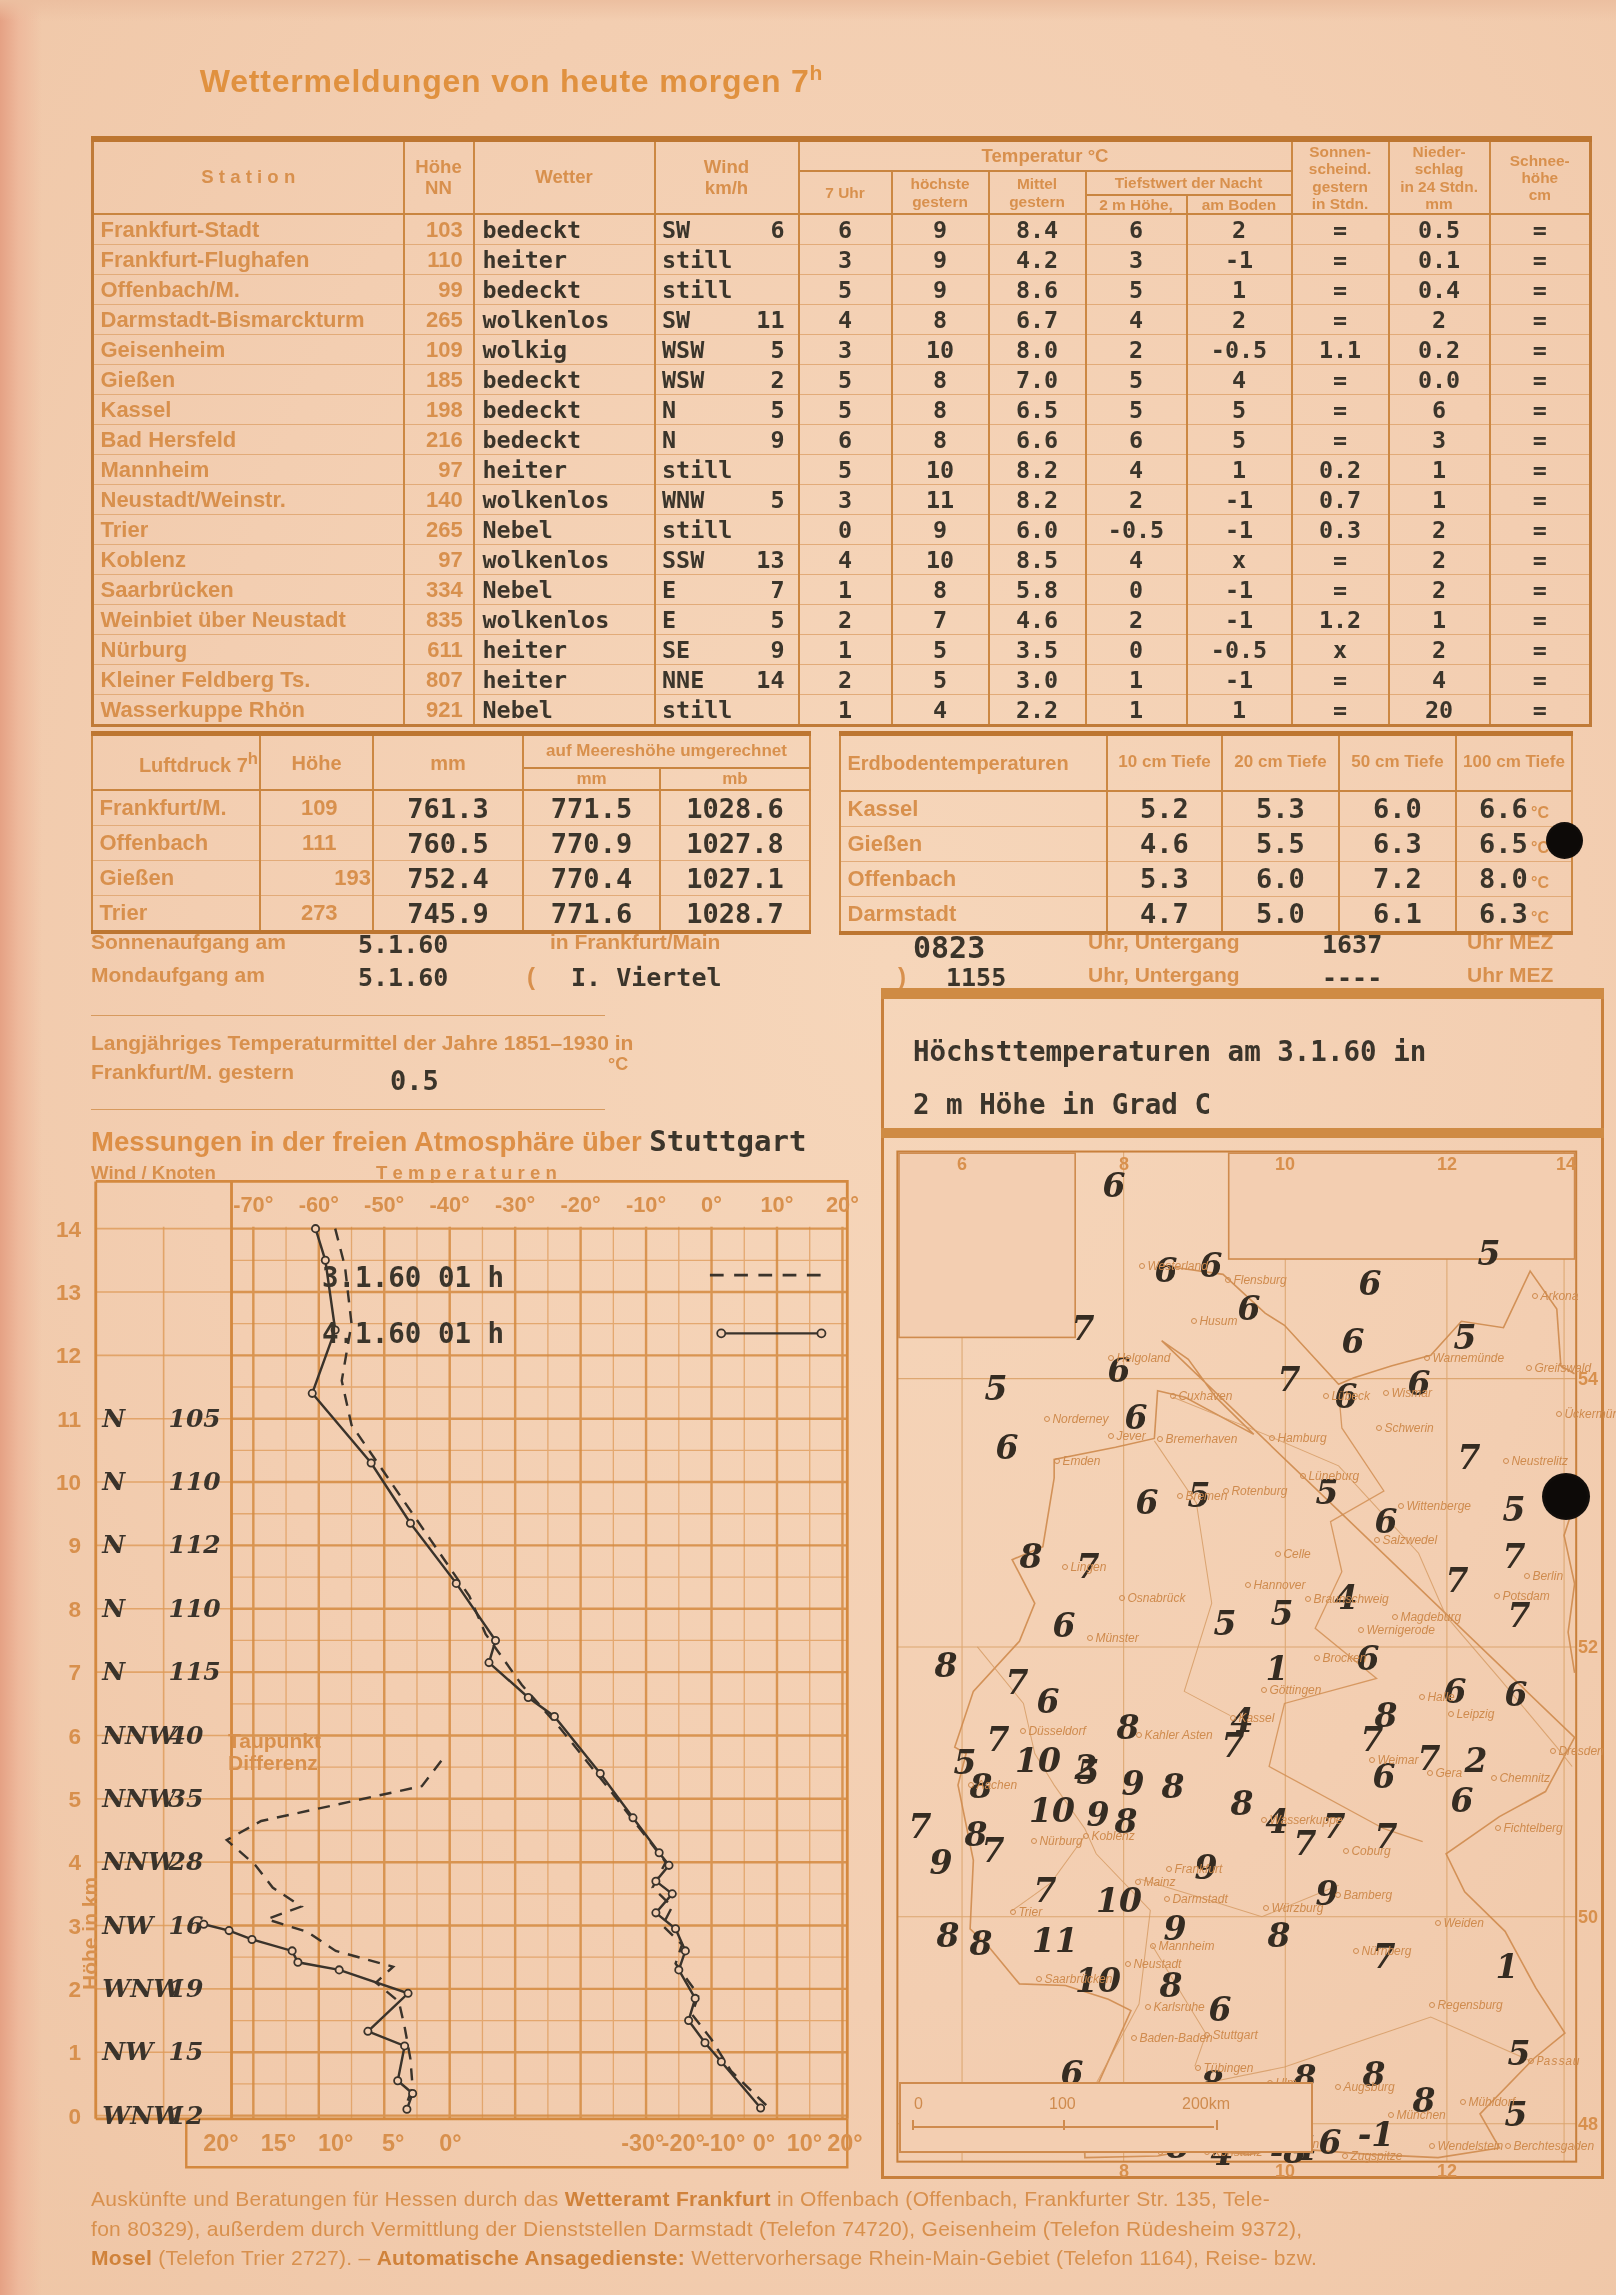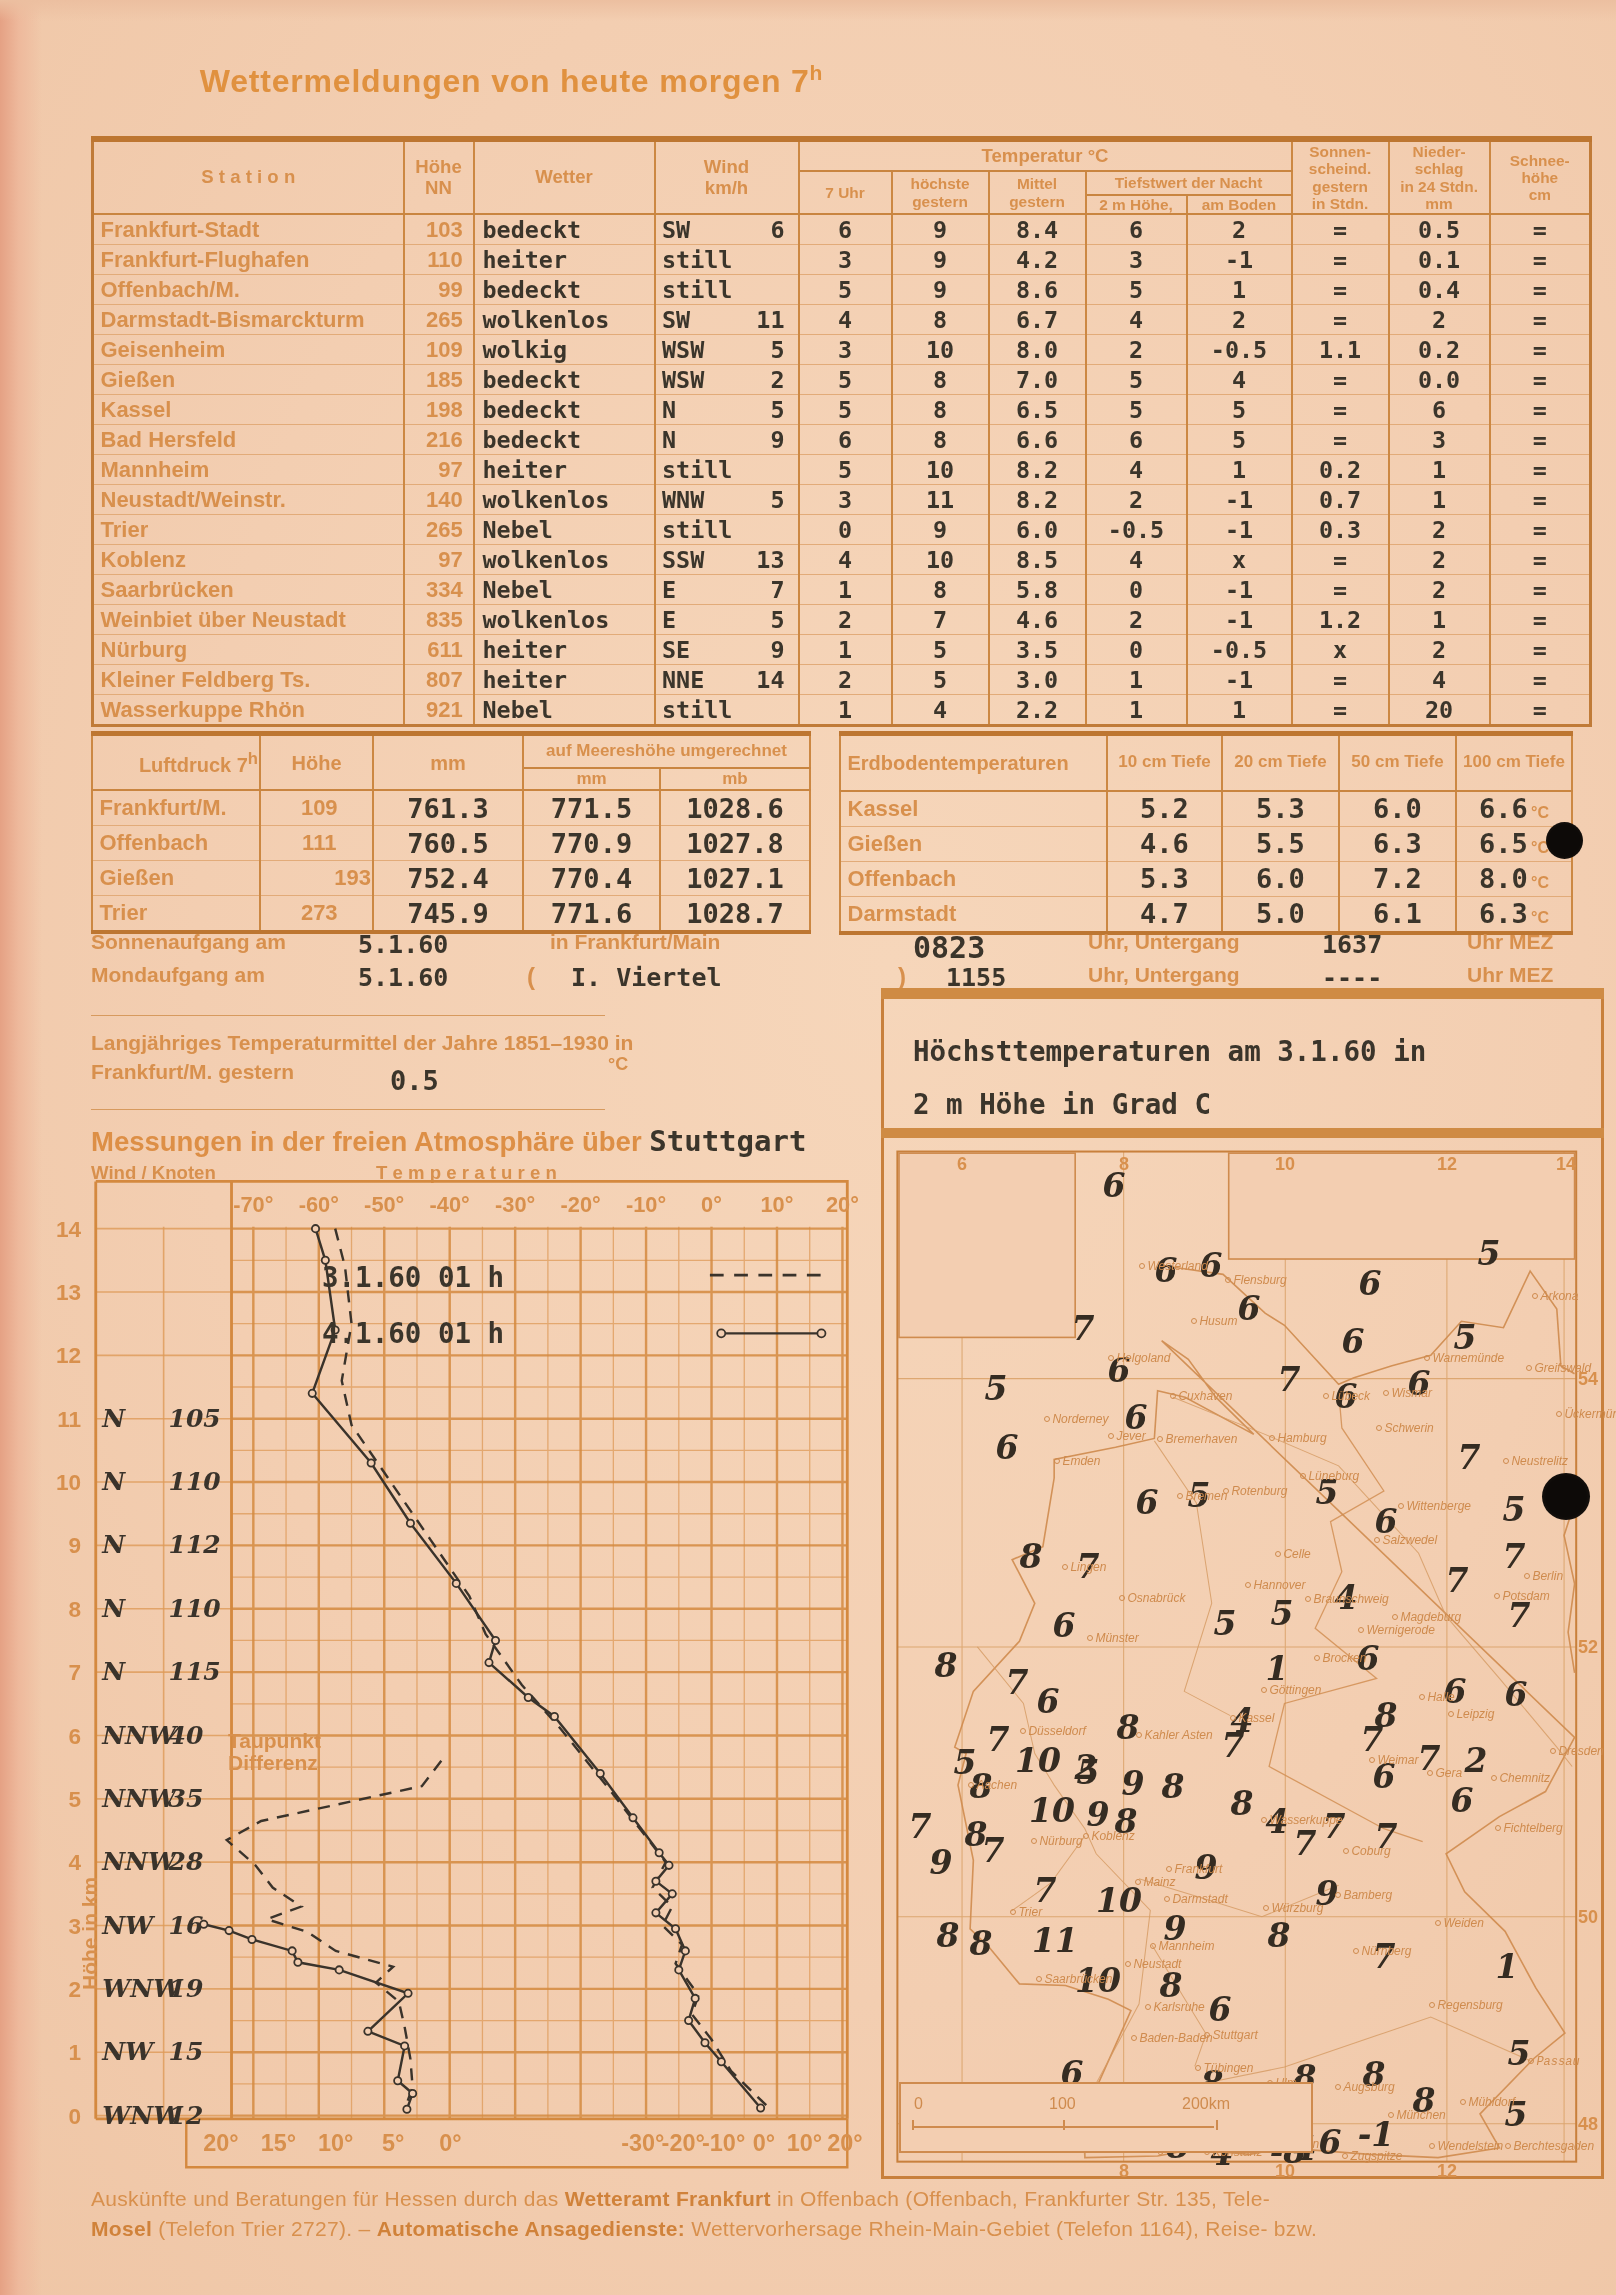--- a/index.html
+++ b/index.html
@@ -857,17 +857,18 @@
   <div class="tick" style="left:11.3px"></div>
   <div class="tick" style="left:162px"></div>
   <div class="tick" style="left:315px"></div>
 </div>
 
 <div class="punch" style="left:1546px;top:822px;width:37px;height:37px"></div>
 <div class="punch" style="left:1542px;top:1473px;width:48px;height:47px"></div>
 
 <div class="abs" id="footer" style="left:91px;top:2184px;width:1500px">
       <div><span>Auskünfte und Beratungen für Hessen durch das </span><b>Wetteramt Frankfurt</b><span> in Offenbach (Offenbach, Frankfurter Str. 135, Tele-</span></div>
+      <div><span>fon 80329), außerdem durch Vermittlung der Dienststellen Darmstadt (Telefon 74720),  Geisenheim (Telefon Rüdesheim 9372),</span></div>
       <div><b>Mosel</b><span> (Telefon Trier 2727). – </span><b>Automatische Ansagedienste:</b><span> Wettervorhersage Rhein-Main-Gebiet (Telefon 1164), Reise- bzw.</span></div>
     </div>
 
 </div>
 
 
 </body></html>

